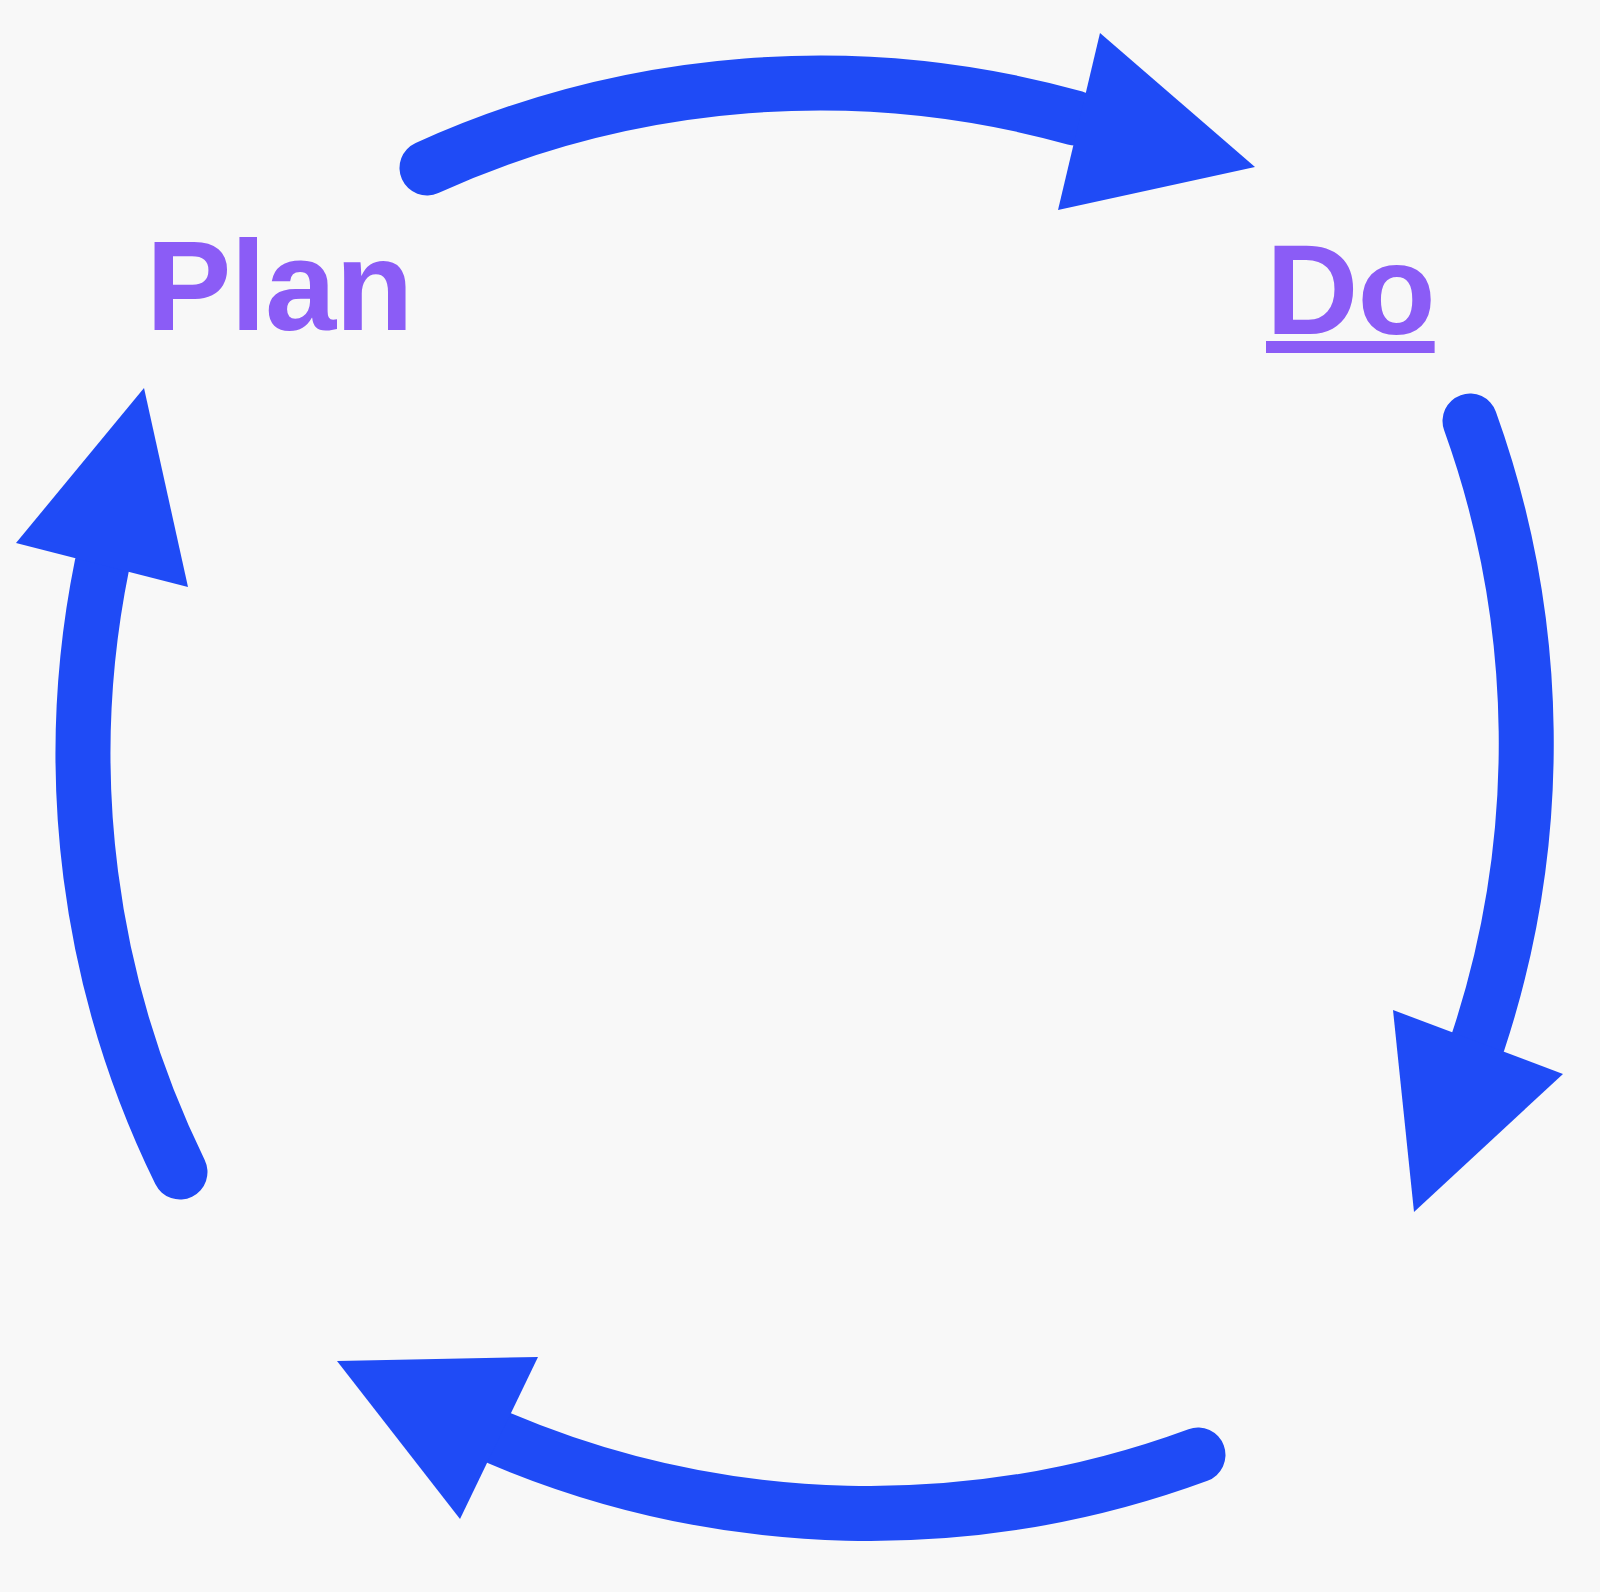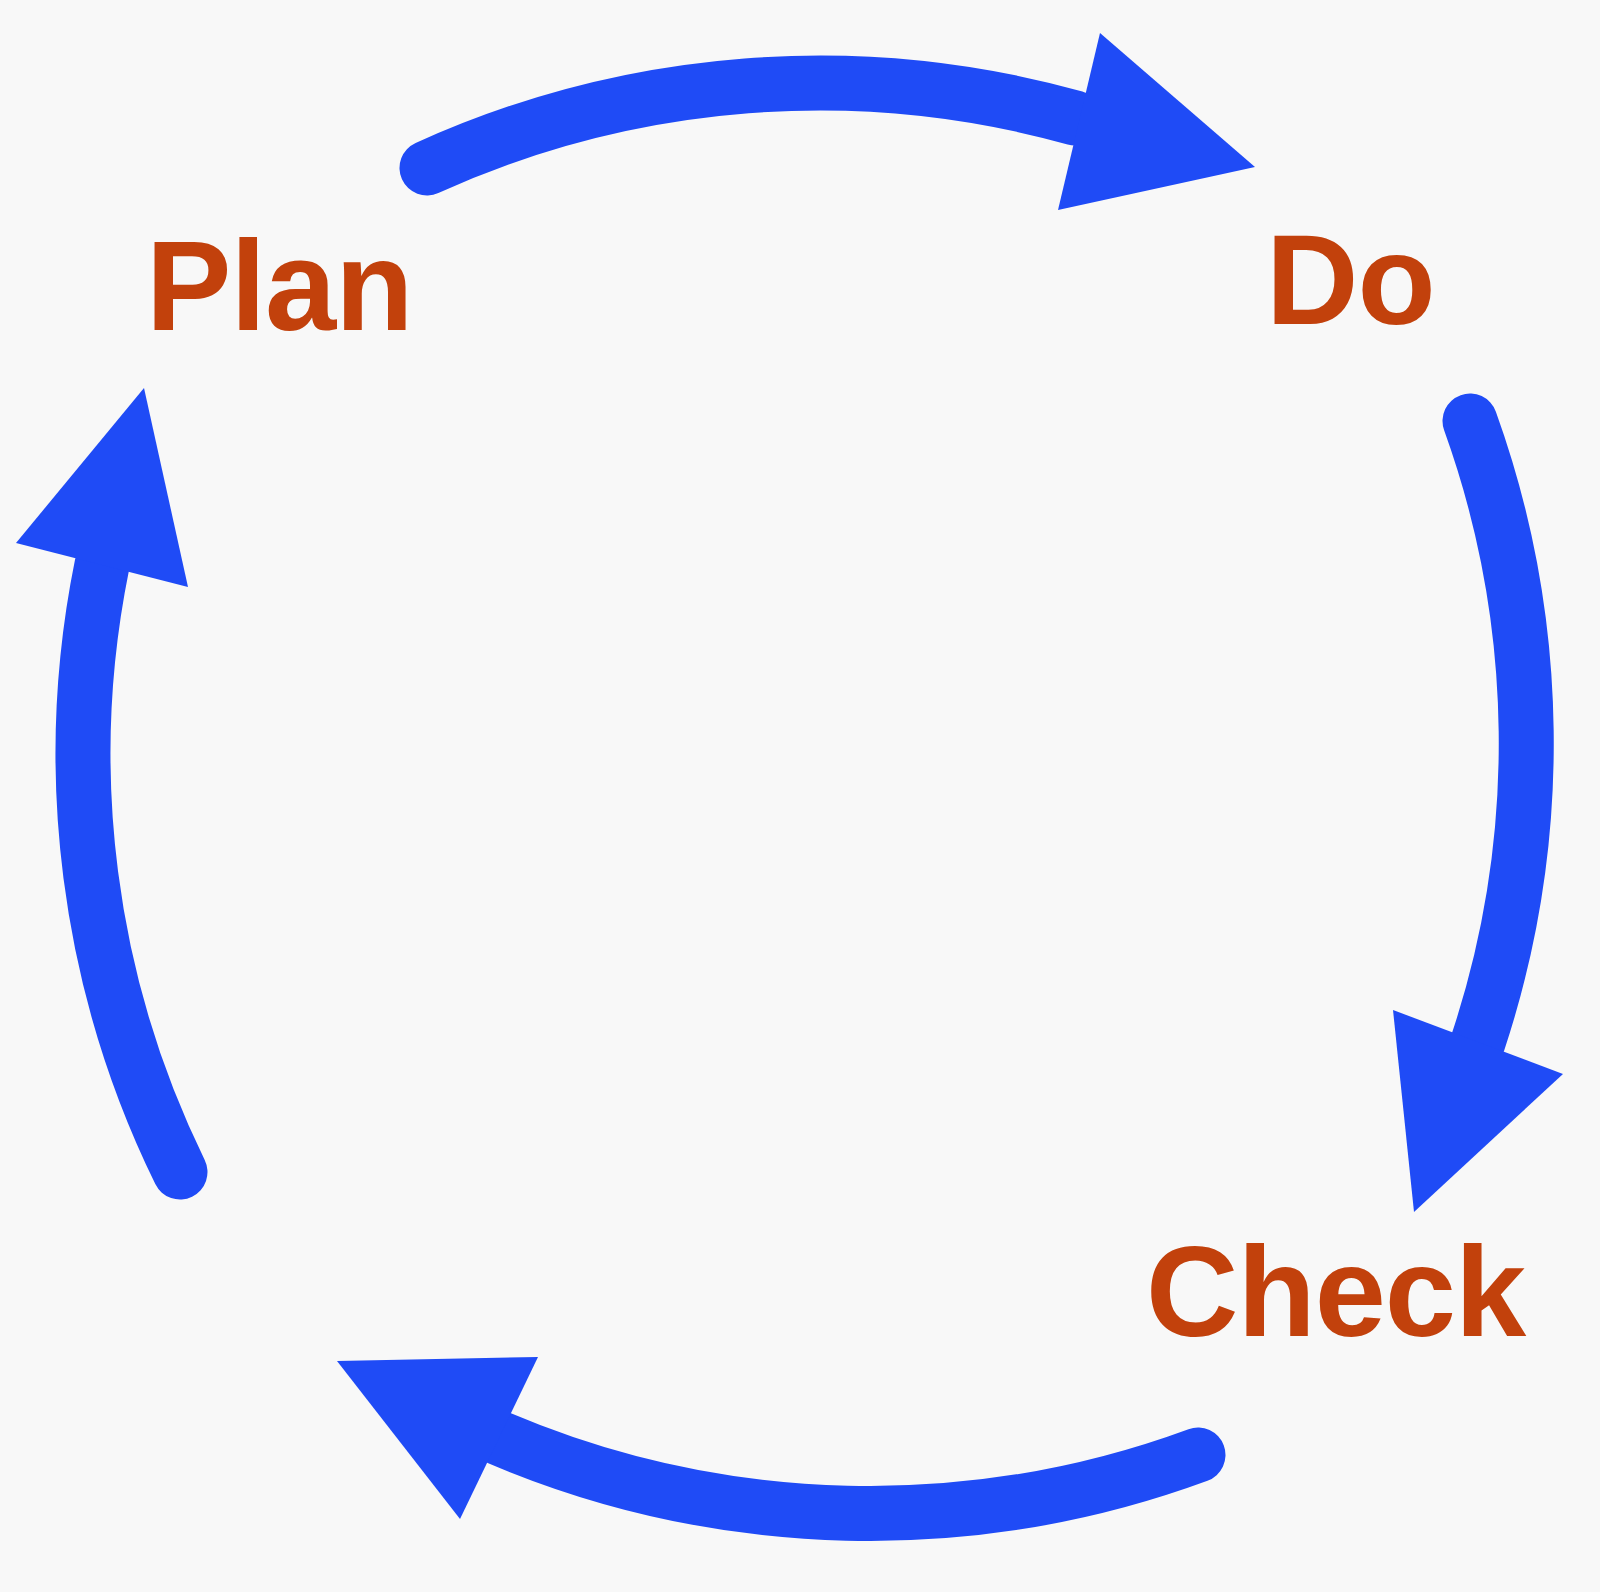--- a/index.html
+++ b/index.html
@@ -27,30 +27,30 @@
     stroke: #1f4bf6;
     stroke-width: 55;
     stroke-linecap: round;
   }
   .head {
     fill: #1f4bf6;
     stroke: none;
   }
   .node-label {
     position: absolute;
-    color: #c2410c;
+    color: #8b5cf6;
     font-weight: 700;
     font-size: 128px;
     line-height: 1;
     letter-spacing: -1px;
     white-space: nowrap;
     user-select: none;
   }
   .label-plan  { left: 146px;  top: 222px;  }
-  .label-do    { left: 1266px; top: 216px;  }
+  .label-do    { left: 1266px; top: 226px; text-decoration: underline;  }
   .label-check { left: 1146px; top: 1228px; }
   .label-act   { left: 160px;  top: 1233px; }
 </style>
 </head>
 <body>
 
 <div class="canvas">
 
   <svg class="cycle-svg" viewBox="0 0 1600 1592" xmlns="http://www.w3.org/2000/svg" aria-hidden="true">
 
@@ -72,16 +72,15 @@
     <g>
       <path class="arc" d="M 180 1172 A 950 950 0 0 1 102 565"></path>
       <polygon class="head" points="16,543 188,587 144,388"></polygon>
     </g>
   </svg>
 
   <div class="node-label label-plan">Plan</div>
 
   <div class="node-label label-do">Do</div>
 
-  <div class="node-label label-check">Check</div>
 
 
 </div>
 
 </body></html>

